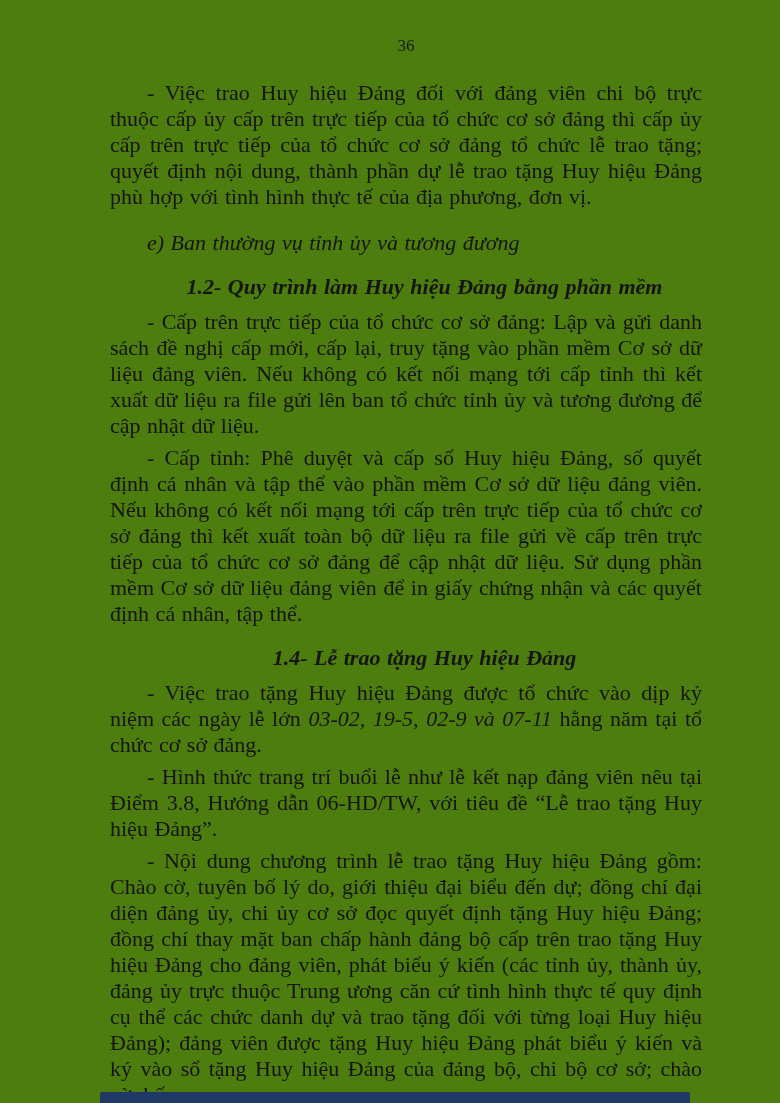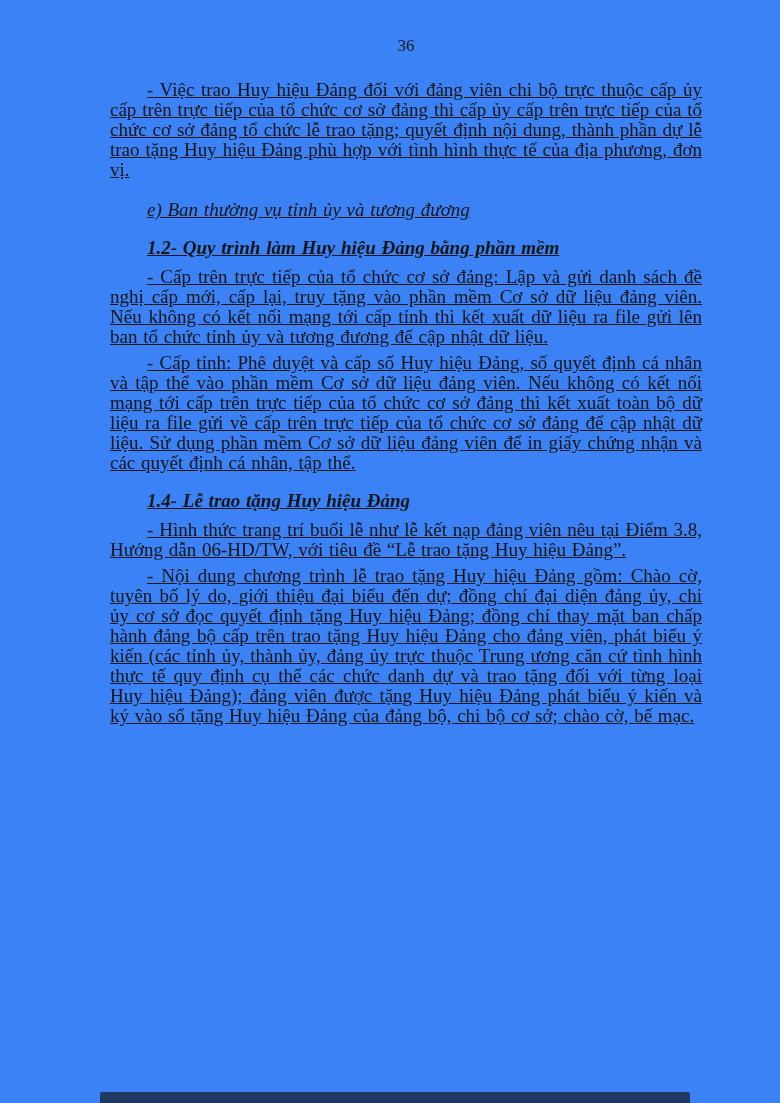--- a/index.html
+++ b/index.html
@@ -11,57 +11,56 @@
     width: 780px;
     height: 1103px;
     position: relative;
     overflow: hidden;
     font-family: "Liberation Serif", "DejaVu Serif", serif;
     color: #151515;
   }
   .page {
     position: absolute;
     inset: 0;
-    background: #3b82f6;
+    background: #4d7c0f;
   }
   .page-number {
     position: absolute;
     top: 36px;
     left: 110px;
     width: 592px;
     text-align: center;
     font-size: 17px;
     line-height: 20px;
     color: #1a1a1a;
   }
   .doc-body {
     position: absolute;
     top: 80px;
     left: 110px;
     width: 592px;
   }
   .para {
     margin: 0 0 6px 0;
-    font-size: 19px;
-    line-height: 20px;
+    font-size: 22px;
+    line-height: 26px;
     text-align: justify;
     text-indent: 37px;
     word-spacing: 1px;
-    text-decoration: underline;
   }
   .para.italic-heading {
     font-style: italic;
     text-align: left;
     margin-top: 20px;
     margin-bottom: 7px;
   }
   .para.bold-italic-heading {
     font-style: italic;
     font-weight: bold;
-    text-align: left;
+    text-align: center;
     margin-top: 18px;
     margin-bottom: 9px;
   }
   .seg-normal { font-style: normal; }
   .seg-italic { font-style: italic; }
   .bottom-bar {
     position: absolute;
     left: 100px;
     bottom: 0;
     width: 590px;
@@ -75,18 +74,19 @@
 <div class="page">
   <div class="page-number">36</div>
 
   <div class="doc-body" id="doc-body">
       <p class="para body"><span class="seg-normal">- Việc trao Huy hiệu Đảng đối với đảng viên chi bộ trực thuộc cấp ủy cấp trên trực tiếp của tổ chức cơ sở đảng thì cấp ủy cấp trên trực tiếp của tổ chức cơ sở đảng tổ chức lễ trao tặng; quyết định nội dung, thành phần dự lễ trao tặng Huy hiệu Đảng phù hợp với tình hình thực tế của địa phương, đơn vị.</span></p>
       <p class="para italic-heading"><span class="seg-italic">e) Ban thường vụ tỉnh ủy và tương đương</span></p>
       <p class="para bold-italic-heading"><span class="seg-italic">1.2- Quy trình làm Huy hiệu Đảng bằng phần mềm</span></p>
       <p class="para body"><span class="seg-normal">- Cấp trên trực tiếp của tổ chức cơ sở đảng: Lập và gửi danh sách đề nghị cấp mới, cấp lại, truy tặng vào phần mềm Cơ sở dữ liệu đảng viên. Nếu không có kết nối mạng tới cấp tỉnh thì kết xuất dữ liệu ra file gửi lên ban tổ chức tỉnh ủy và tương đương để cập nhật dữ liệu.</span></p>
       <p class="para body"><span class="seg-normal">- Cấp tỉnh: Phê duyệt và cấp số Huy hiệu Đảng, số quyết định cá nhân và tập thể vào phần mềm Cơ sở dữ liệu đảng viên. Nếu không có kết nối mạng tới cấp trên trực tiếp của tổ chức cơ sở đảng thì kết xuất toàn bộ dữ liệu ra file gửi về cấp trên trực tiếp của tổ chức cơ sở đảng để cập nhật dữ liệu. Sử dụng phần mềm Cơ sở dữ liệu đảng viên để in giấy chứng nhận và các quyết định cá nhân, tập thể.</span></p>
       <p class="para bold-italic-heading"><span class="seg-italic">1.4- Lễ trao tặng Huy hiệu Đảng</span></p>
+      <p class="para body"><span class="seg-normal">- Việc trao tặng Huy hiệu Đảng được tổ chức vào dịp kỷ niệm các ngày lễ lớn </span><span class="seg-italic">03-02, 19-5, 02-9 và 07-11</span><span class="seg-normal"> hằng năm tại tổ chức cơ sở đảng.</span></p>
       <p class="para body"><span class="seg-normal">- Hình thức trang trí buổi lễ như lễ kết nạp đảng viên nêu tại Điểm 3.8, Hướng dẫn 06-HD/TW, với tiêu đề “Lễ trao tặng Huy hiệu Đảng”.</span></p>
       <p class="para body"><span class="seg-normal">- Nội dung chương trình lễ trao tặng Huy hiệu Đảng gồm: Chào cờ, tuyên bố lý do, giới thiệu đại biểu đến dự; đồng chí đại diện đảng ủy, chi ủy cơ sở đọc quyết định tặng Huy hiệu Đảng; đồng chí thay mặt ban chấp hành đảng bộ cấp trên trao tặng Huy hiệu Đảng cho đảng viên, phát biểu ý kiến (các tỉnh ủy, thành ủy, đảng ủy trực thuộc Trung ương căn cứ tình hình thực tế quy định cụ thể các chức danh dự và trao tặng đối với từng loại Huy hiệu Đảng); đảng viên được tặng Huy hiệu Đảng phát biểu ý kiến và ký vào sổ tặng Huy hiệu Đảng của đảng bộ, chi bộ cơ sở; chào cờ, bế mạc.</span></p>
     </div>
 
   <div class="bottom-bar" id="bottom-bar" style="background: rgb(31, 56, 100);"></div>
 </div>
 
 </body></html>

